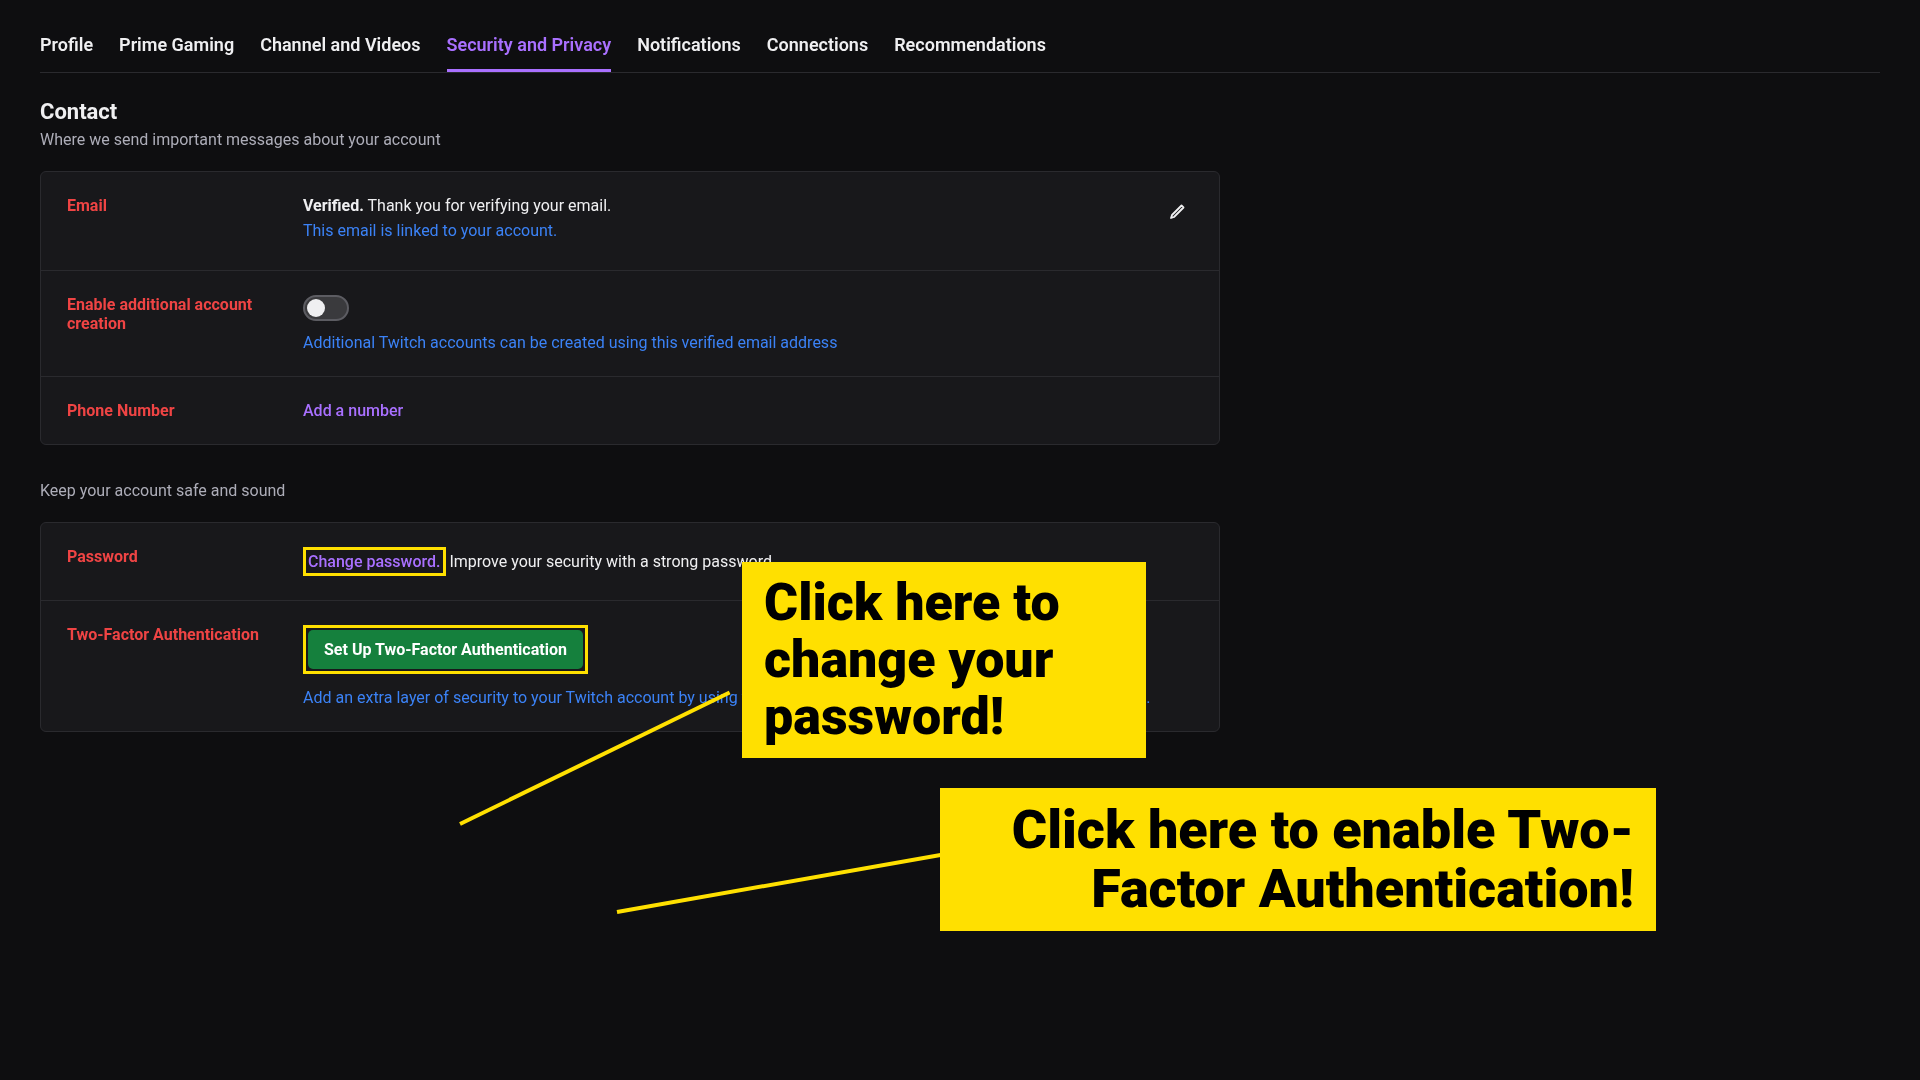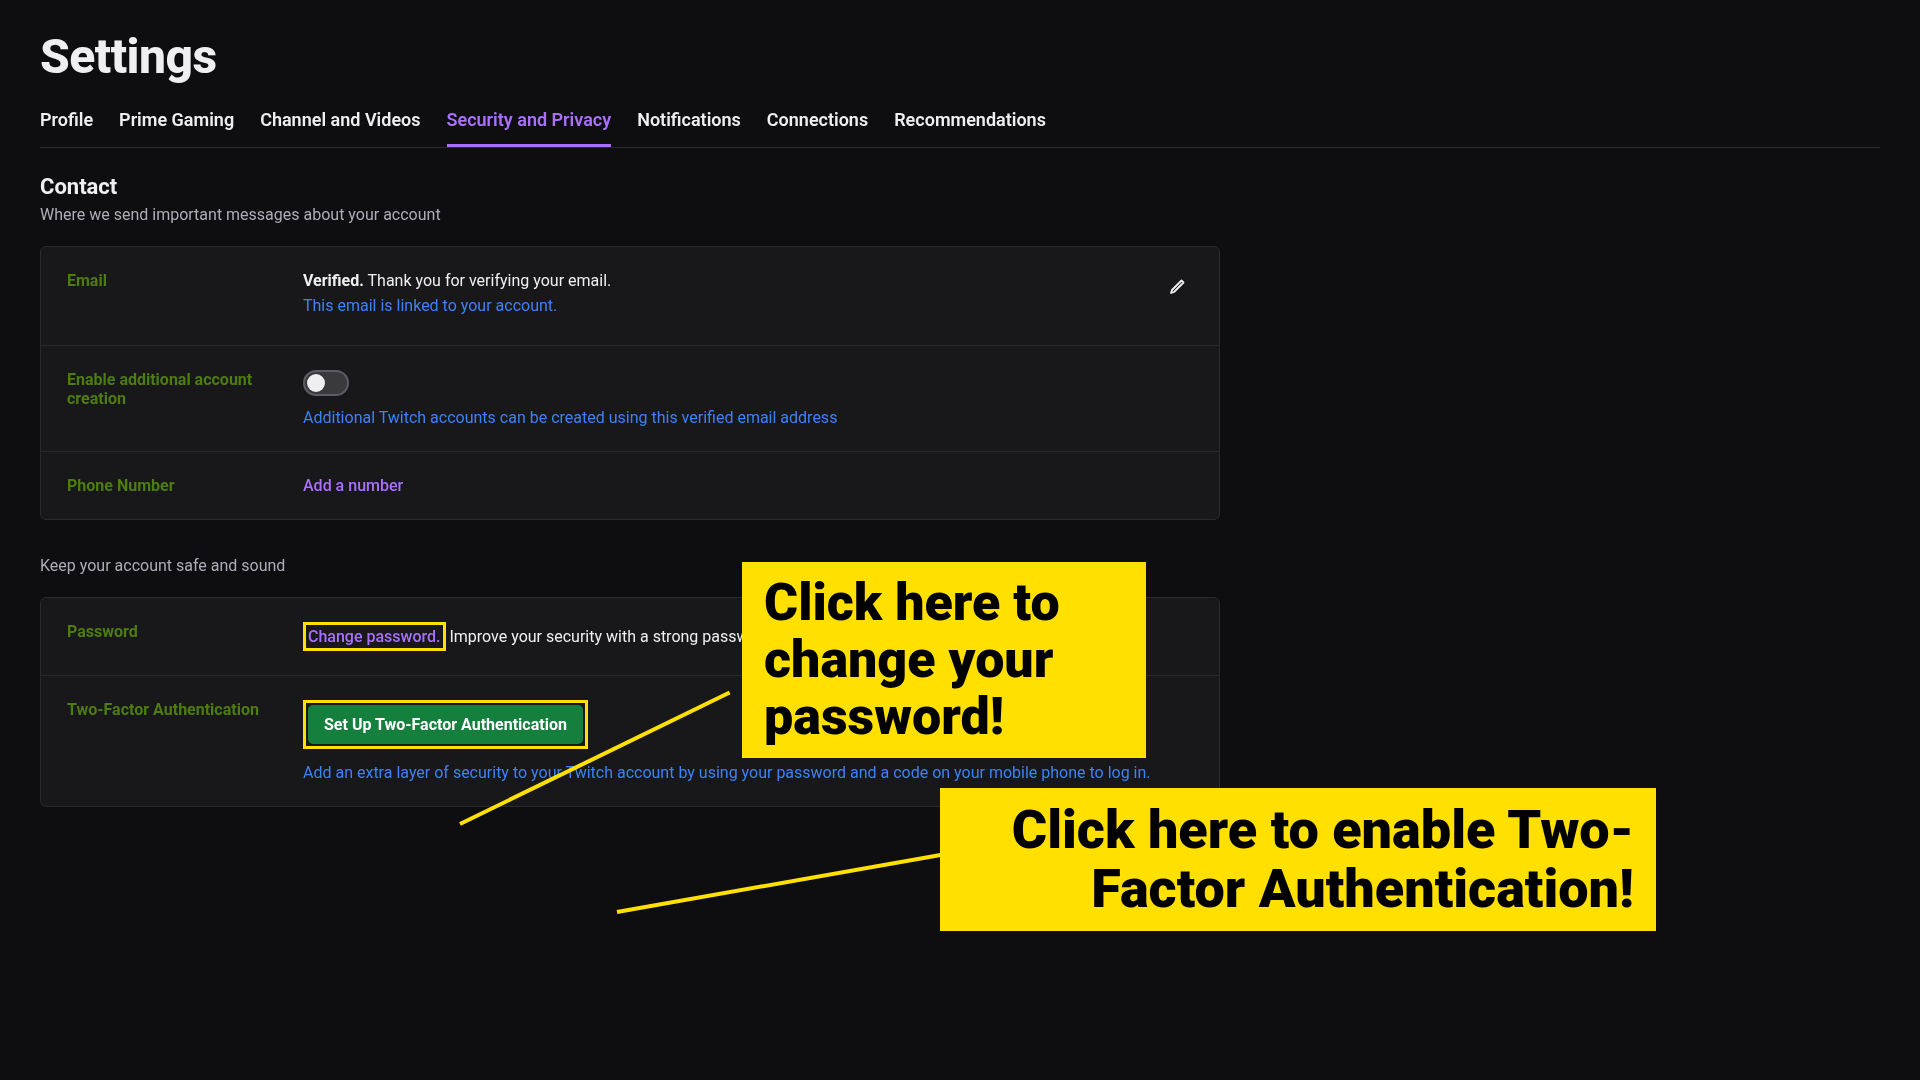--- a/index.html
+++ b/index.html
@@ -60,21 +60,21 @@
     display: flex;
     padding: 24px 26px;
     border-bottom: 1px solid #2a2a2e;
     position: relative;
   }
   .row:last-child { border-bottom: none; }
   .row-label {
     width: 236px;
     font-size: 16px;
     font-weight: 700;
-    color: #4d7c0f;
+    color: #ef4444;
     flex-shrink: 0;
   }
   .row-body {
     flex: 1;
     font-size: 16px;
   }
   .verified-strong { font-weight: 700; color: #efeff1; }
   .muted { color: #3b82f6; }
   .row-body p { margin-bottom: 6px; }
   .edit-btn {
@@ -156,21 +156,20 @@
     height: 4px;
     background: #ffe000;
     transform-origin: left center;
     z-index: 40;
   }
 </style>
 </head>
 <body>
 
 <div class="page">
-  <h1 class="page-title">Settings</h1>
 
   <div class="tabs">
     <div class="tab">Profile</div>
     <div class="tab">Prime Gaming</div>
     <div class="tab">Channel and Videos</div>
     <div class="tab active">Security and Privacy</div>
     <div class="tab">Notifications</div>
     <div class="tab">Connections</div>
     <div class="tab">Recommendations</div>
   </div>

